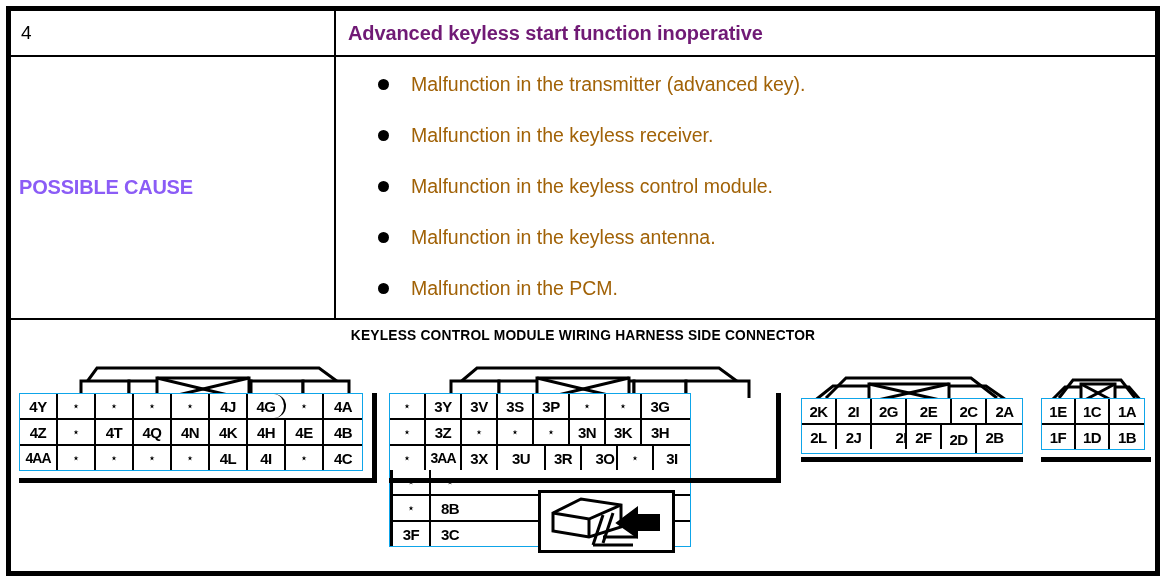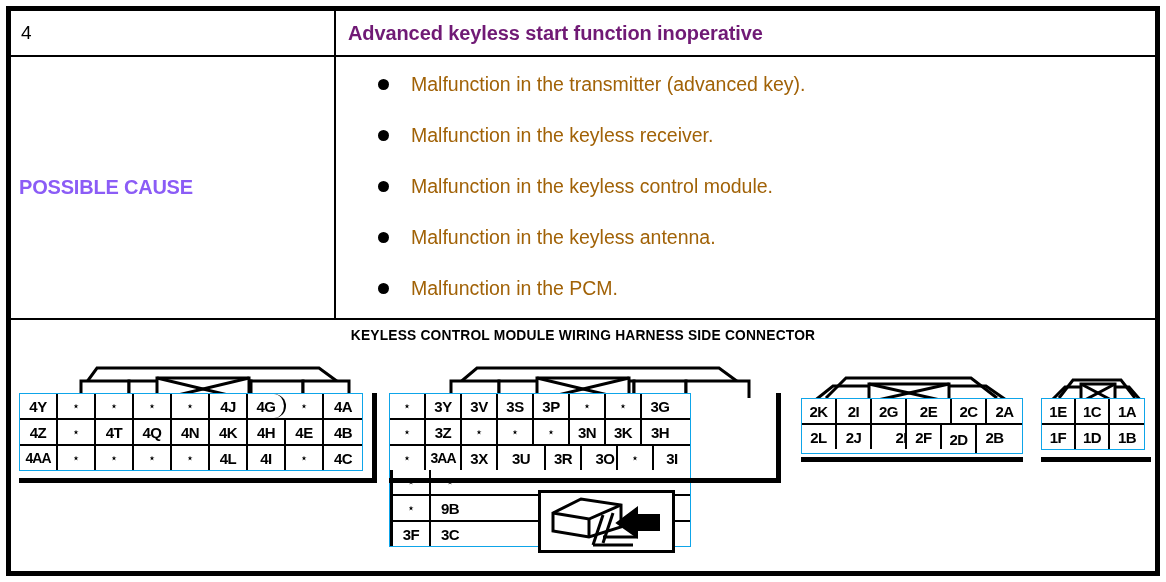--- a/index.html
+++ b/index.html
@@ -371,21 +371,21 @@
             <div class="pin" style="width:36px;height:24px;">3I</div>
           </div>
         </div>
         <div class="pin-group">
           <div class="pin-row">
             <div class="pin empty" style="width:38px;height:24px;"></div>
             <div class="pin empty" style="width:38px;height:24px;"></div>
           </div>
           <div class="pin-row">
             <div class="pin empty" style="width:38px;height:24px;"></div>
-            <div class="pin" style="width:38px;height:24px;">9B</div>
+            <div class="pin" style="width:38px;height:24px;">8B</div>
           </div>
           <div class="pin-row">
             <div class="pin" style="width:38px;height:24px;">3F</div>
             <div class="pin" style="width:38px;height:24px;">3C</div>
           </div>
         </div>
       </div>
       <div class="rail" style="left:0px; top:118px; width:392px; height:5px;"></div>
       <div class="rail" style="left:387px; top:33px; width:5px; height:90px;"></div>
     </div>

